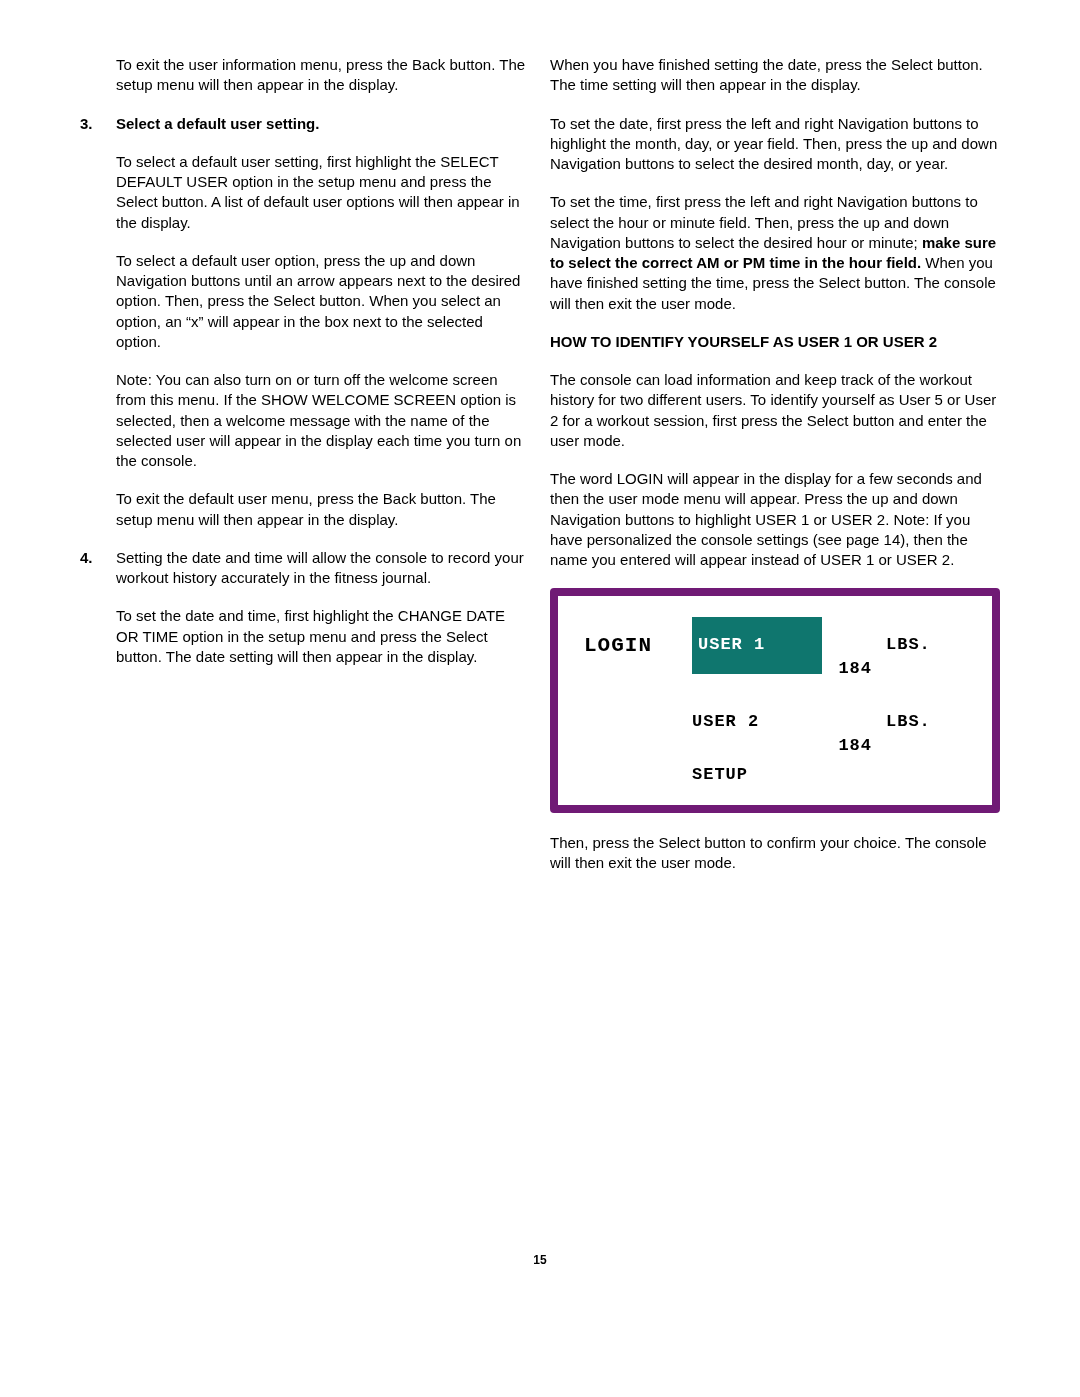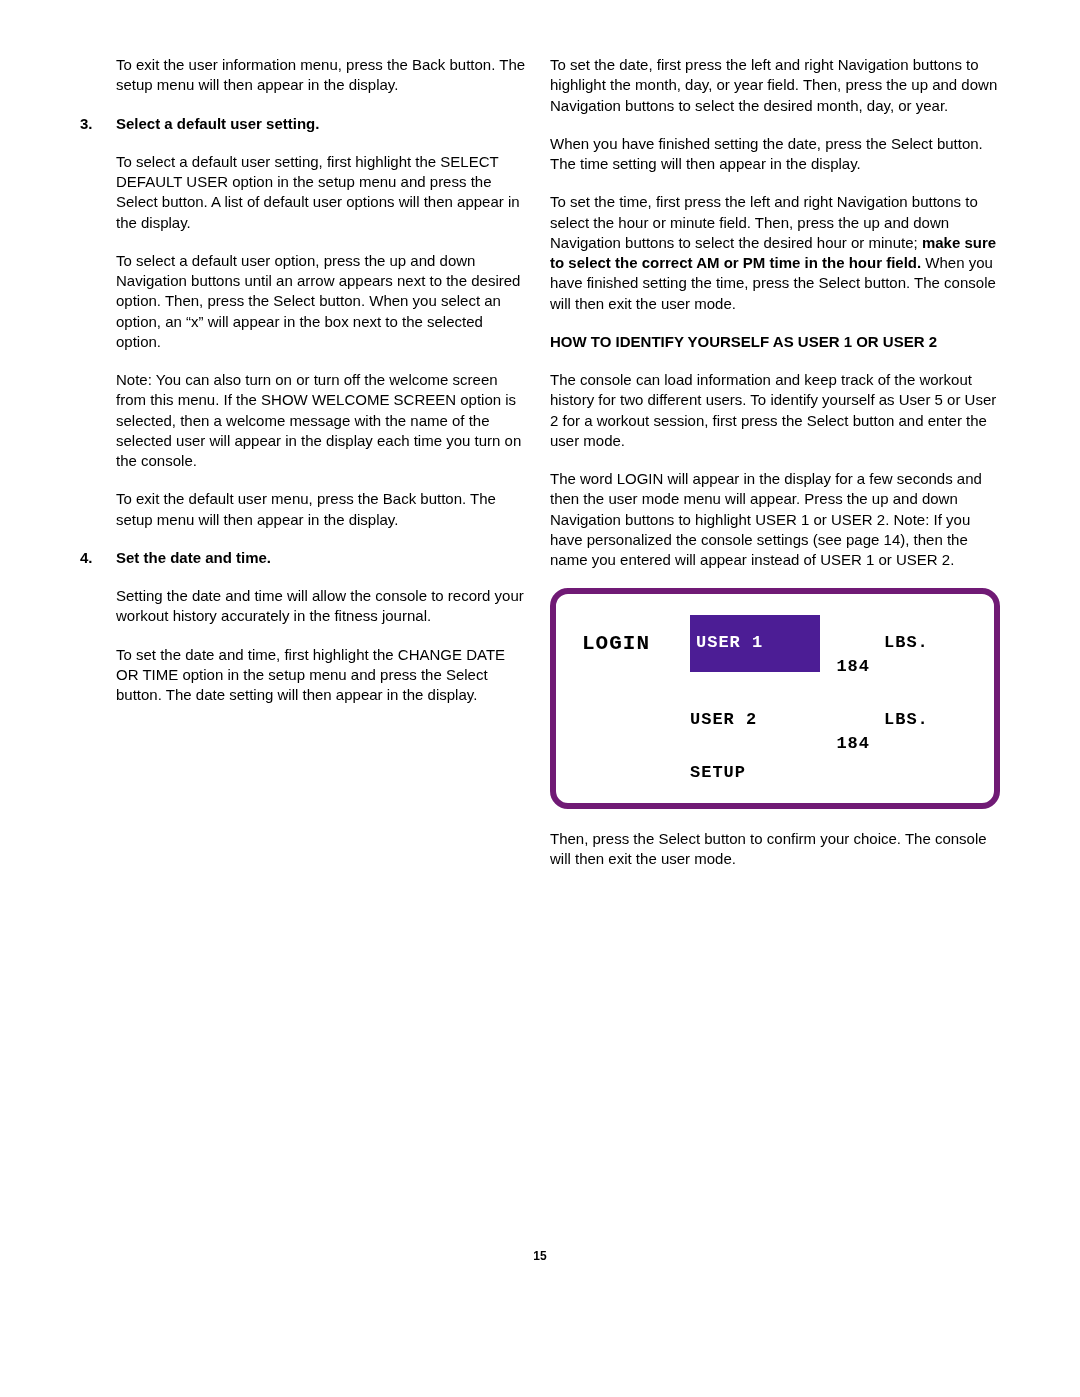--- a/index.html
+++ b/index.html
@@ -35,22 +35,22 @@
     font-weight: bold;
   }
   .section-head {
     font-weight: bold;
     margin: 1px 0 18px 0;
   }
   .bold-inline {
     font-weight: bold;
   }
   .lcd-box {
-    border: 6px solid #701a75;
-    border-radius: 18px;
+    border: 8px solid #701a75;
+    border-radius: 4px;
     padding: 14px 26px 12px 26px;
     margin: 14px 0 20px 0;
   }
   .lcd-row {
     display: flex;
     align-items: center;
     margin-bottom: 6px;
     font-family: "Courier New", monospace;
     font-weight: bold;
     letter-spacing: 1px;
@@ -63,21 +63,21 @@
     margin-right: 28px;
     width: 80px;
   }
   .lcd-spacer {
     width: 108px;
   }
   .lcd-user {
     width: 130px;
   }
   .lcd-user-hl {
-    background: #4c1d95;
+    background: #0f766e;
     color: #fff;
     padding: 17px 6px;
     display: inline-block;
     width: 118px;
   }
   .lcd-val {
     width: 50px;
     text-align: right;
     margin-top: 48px;
   }
@@ -106,31 +106,30 @@
       <span class="item-num">3.</span>
       <p class="para item-head">Select a default user setting.</p>
       <p class="para">To select a default user setting, first highlight the SELECT DEFAULT USER option in the setup menu and press the Select button. A list of default user options will then appear in the display.</p>
       <p class="para">To select a default user option, press the up and down Navigation buttons until an arrow appears next to the desired option. Then, press the Select button. When you select an option, an “x” will appear in the box next to the selected option.</p>
       <p class="para">Note: You can also turn on or turn off the welcome screen from this menu. If the SHOW WELCOME SCREEN option is selected, then a welcome message with the name of the selected user will appear in the display each time you turn on the console.</p>
       <p class="para">To exit the default user menu, press the Back button. The setup menu will then appear in the display.</p>
     </div>
 
     <div class="item-block">
       <span class="item-num">4.</span>
-      <p class="para item-head">Set the date and time.</p>
       <p class="para">Setting the date and time will allow the console to record your workout history accurately in the fitness journal.</p>
       <p class="para">To set the date and time, first highlight the CHANGE DATE OR TIME option in the setup menu and press the Select button. The date setting will then appear in the display.</p>
     </div>
 
   </div>
 
   <div class="col">
 
+    <p class="para">When you have finished setting the date, press the Select button. The time setting will then appear in the display.</p>
     <p class="para">To set the date, first press the left and right Navigation buttons to highlight the month, day, or year field. Then, press the up and down Navigation buttons to select the desired month, day, or year.</p>
-    <p class="para">When you have finished setting the date, press the Select button. The time setting will then appear in the display.</p>
 
     <p class="para">
       <span>To set the time, first press the left and right Navigation buttons to select the hour or minute field. Then, press the up and down Navigation buttons to select the desired hour or minute; </span><span class="bold-inline">make sure to select the correct AM or PM time in the hour field.</span><span> When you have finished setting the time, press the Select button. The console will then exit the user mode.</span>
     </p>
 
     <p class="section-head">HOW TO IDENTIFY YOURSELF AS USER 1 OR USER 2</p>
 
     <p class="para">The console can load information and keep track of the workout history for two different users. To identify yourself as User 5 or User 2 for a workout session, first press the Select button and enter the user mode.</p>
     <p class="para">The word LOGIN will appear in the display for a few seconds and then the user mode menu will appear. Press the up and down Navigation buttons to highlight USER 1 or USER 2. Note: If you have personalized the console settings (see page 14), then the name you entered will appear instead of USER 1 or USER 2.</p>
 

